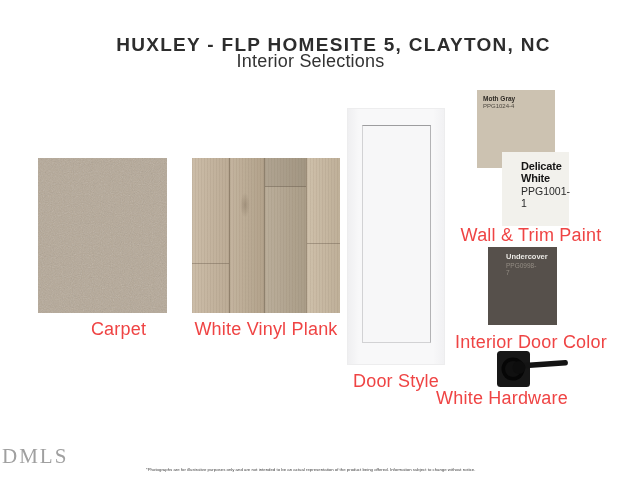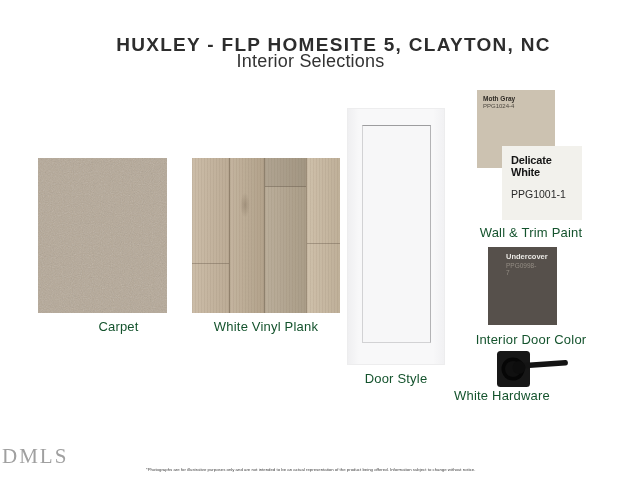--- a/index.html
+++ b/index.html
@@ -14,21 +14,21 @@
     text-align: center; font-size: 19px; font-weight: bold;
     letter-spacing: 1.3px; color: #2d2d2d; margin-left: 23px;
   }
   .subtitle {
     position: absolute; top: 51px; left: 0; width: 621px;
     text-align: center; font-size: 18px; color: #333333; letter-spacing: 0.2px;
   }
 
   .swatch-label {
     position: absolute; text-align: center;
-    font-size: 13px; color: #14532d; letter-spacing: 0.2px;
+    font-size: 18px; color: #ef4444; letter-spacing: 0.2px;
   }
 
   
   .carpet {
     position: absolute; left: 38px; top: 158px; width: 129px; height: 155px;
     background: #b5a897;
   }
   .carpet svg { position: absolute; inset: 0; width: 100%; height: 100%; }
   .label-carpet { left: 54px; top: 319px; width: 129px; }
 
@@ -79,23 +79,23 @@
     border-bottom: 1px solid #d2d2d4;
     background: #f7f7f8;
   }
   .label-door { left: 333px; top: 371px; width: 126px; }
 
   
   .chip { position: absolute; }
   .chip-mothgray { left: 477px; top: 90px; width: 78px; height: 78px; padding: 5px 6px; z-index: 1; }
   .chip-mothgray .chip-name { font-size: 6.5px; font-weight: bold; color: #2f2b26; }
   .chip-mothgray .chip-code { font-size: 6px; color: #4d4840; margin-top: 1px; }
-  .chip-delicate { left: 502px; top: 146px; width: 80px; height: 74px; padding: 8px 9px; z-index: 2; }
+  .chip-delicate { left: 502px; top: 152px; width: 67px; height: 74px; padding: 8px 19px; z-index: 2; }
   .chip-delicate .chip-name { font-size: 11px; font-weight: bold; color: #151515; letter-spacing: -0.2px; }
-  .chip-delicate .chip-code { font-size: 10.5px; color: #2a2a2a; margin-top: 10px; }
+  .chip-delicate .chip-code { font-size: 10.5px; color: #2a2a2a; margin-top: 1px; }
   .label-paint { left: 455px; top: 225px; width: 152px; }
 
   .chip-undercover { left: 488px; top: 247px; width: 69px; height: 78px; padding: 5px 18px; }
   .chip-undercover .chip-name { font-size: 7.5px; font-weight: bold; color: #eceae6; }
   .chip-undercover .chip-code { font-size: 6.5px; color: #948d84; margin-top: 1px; }
   .label-door-color { left: 445px; top: 332px; width: 172px; }
 
   
   .hardware { position: absolute; left: 492px; top: 349px; width: 80px; height: 42px; }
   .label-hardware { left: 432px; top: 388px; width: 140px; }

